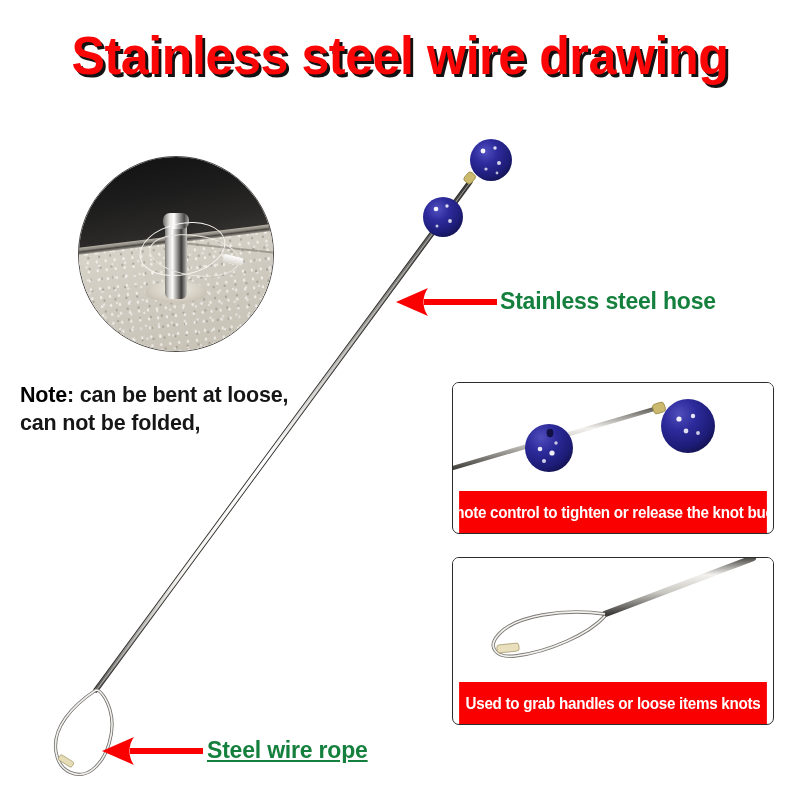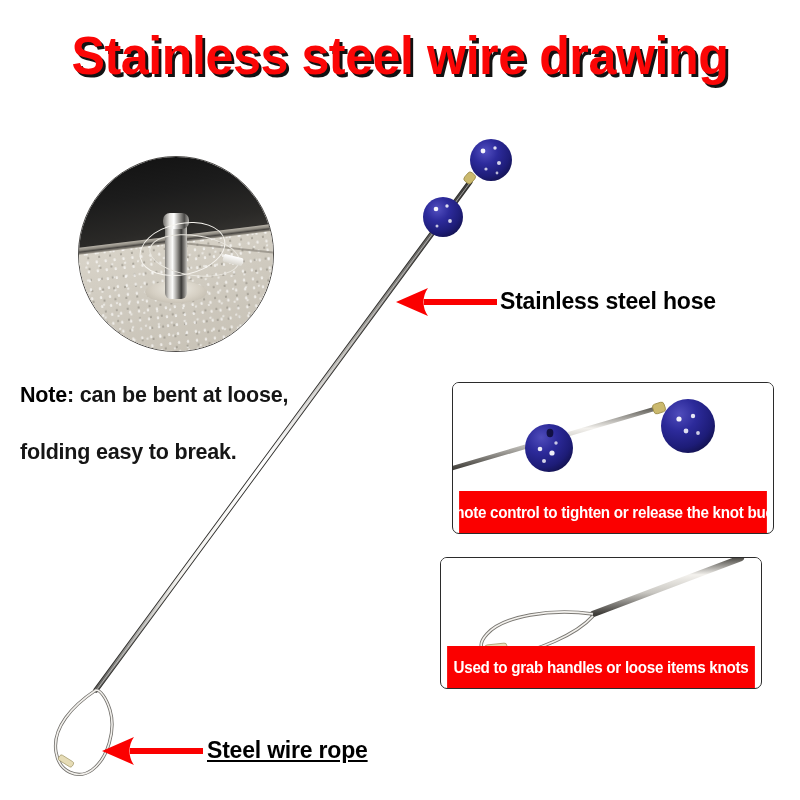--- a/index.html
+++ b/index.html
@@ -177,42 +177,42 @@
     width: 800px;
     height: 800px;
     pointer-events: none;
   }
 
   
   .callout-label {
     position: absolute;
     font-size: 23px;
     font-weight: bold;
-    color: #000000;
+    color: #15803d;
     white-space: nowrap;
     letter-spacing: -0.2px;
   }
   #label-hose { left: 500px; top: 288px; }
   #label-rope { left: 207px; top: 737px; text-decoration: underline; }
 
   .arrow-svg { position: absolute; }
   #arrow-hose { left: 394px; top: 286px; }
   #arrow-rope { left: 100px; top: 735px; }
 
   
   .panel {
     position: absolute;
     background: #ffffff;
     border: 1.4px solid #2b2b2b;
     border-radius: 7px;
     overflow: hidden;
     box-sizing: border-box;
   }
   #panel-top { left: 452px; top: 382px; width: 322px; height: 152px; }
-  #panel-bottom { left: 440px; top: 557px; width: 322px; height: 132px; }
+  #panel-bottom { left: 452px; top: 557px; width: 322px; height: 168px; }
 
   .panel-photo {
     position: relative;
     width: 100%;
     height: 110px;
     background: #ffffff;
     overflow: hidden;
   }
   .panel-caption {
     position: absolute;
@@ -250,22 +250,21 @@
     <div class="ci-base"></div>
     <div class="ci-post"></div>
     <div class="ci-cap"></div>
     <div class="ci-wire ci-wire-a"></div>
     <div class="ci-wire ci-wire-b"></div>
     <div class="ci-clip"></div>
   </div>
 
   <div id="note">
     <span class="note-kw">Note</span><span>:</span><span> can be bent at loose,</span><br>
-    <br>
-    <span>folding easy to break.</span>
+    <span>can not be folded,</span><br>
   </div>
 
   <svg id="tool" viewBox="0 0 800 800" width="800" height="800">
     <defs>
       <linearGradient id="shaftGrad" x1="0" y1="0" x2="1" y2="0">
         <stop offset="0%" stop-color="#5d5c59"></stop>
         <stop offset="22%" stop-color="#efeeea"></stop>
         <stop offset="45%" stop-color="#ffffff"></stop>
         <stop offset="68%" stop-color="#a9a7a2"></stop>
         <stop offset="100%" stop-color="#3b3a38"></stop>

